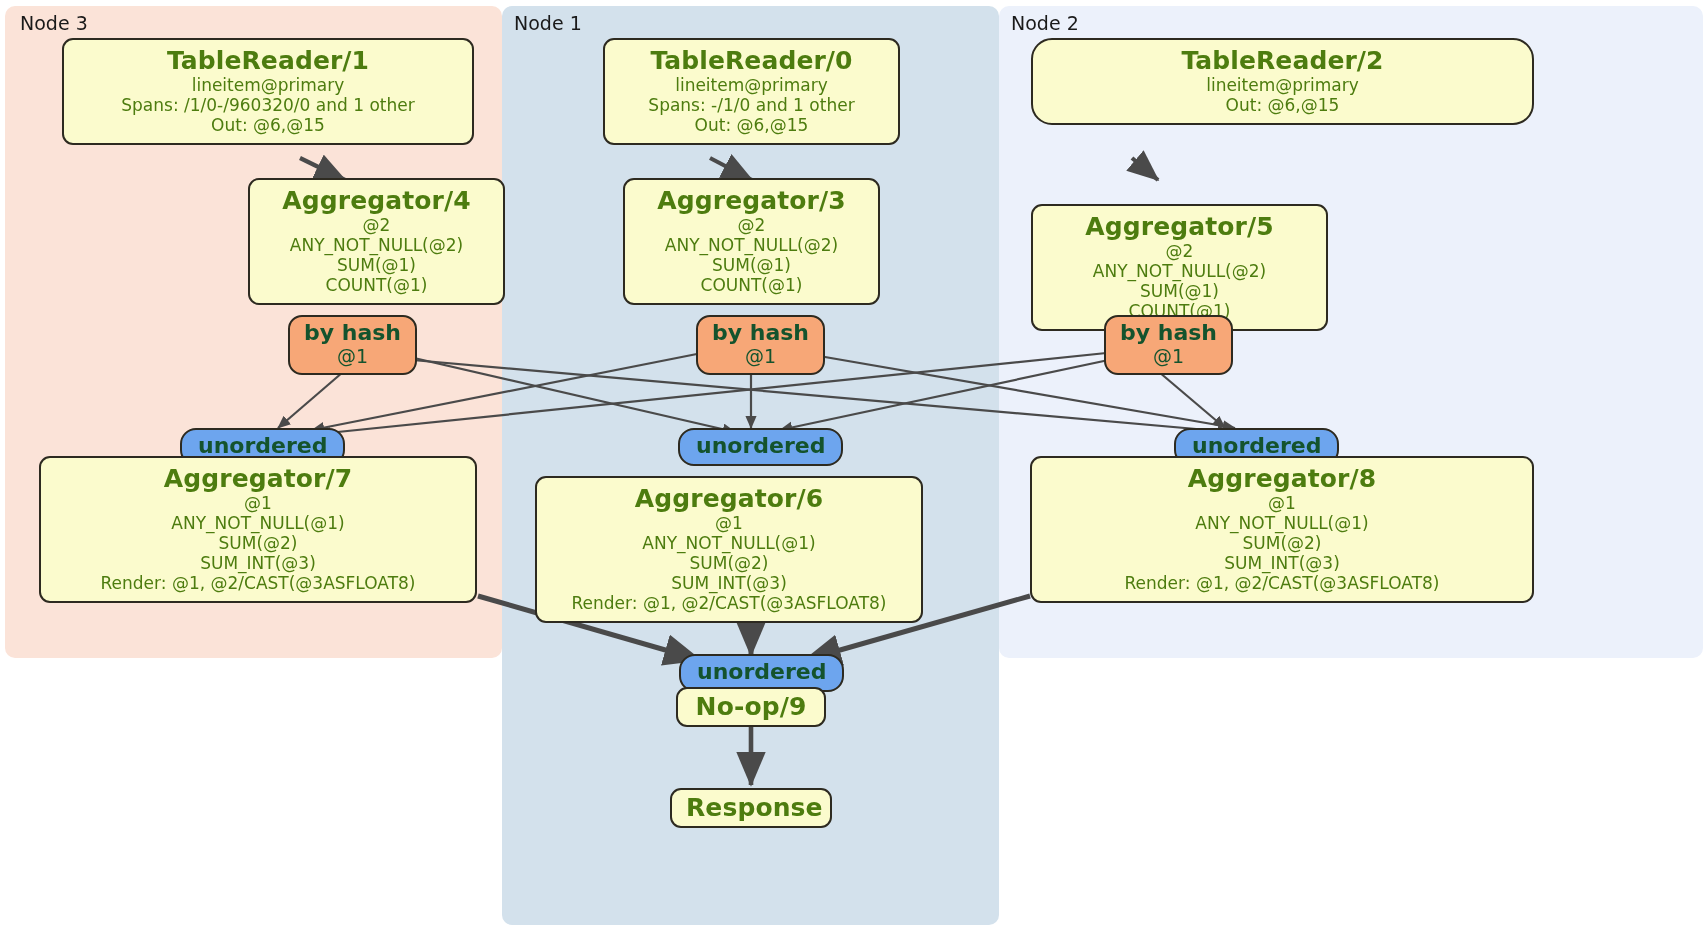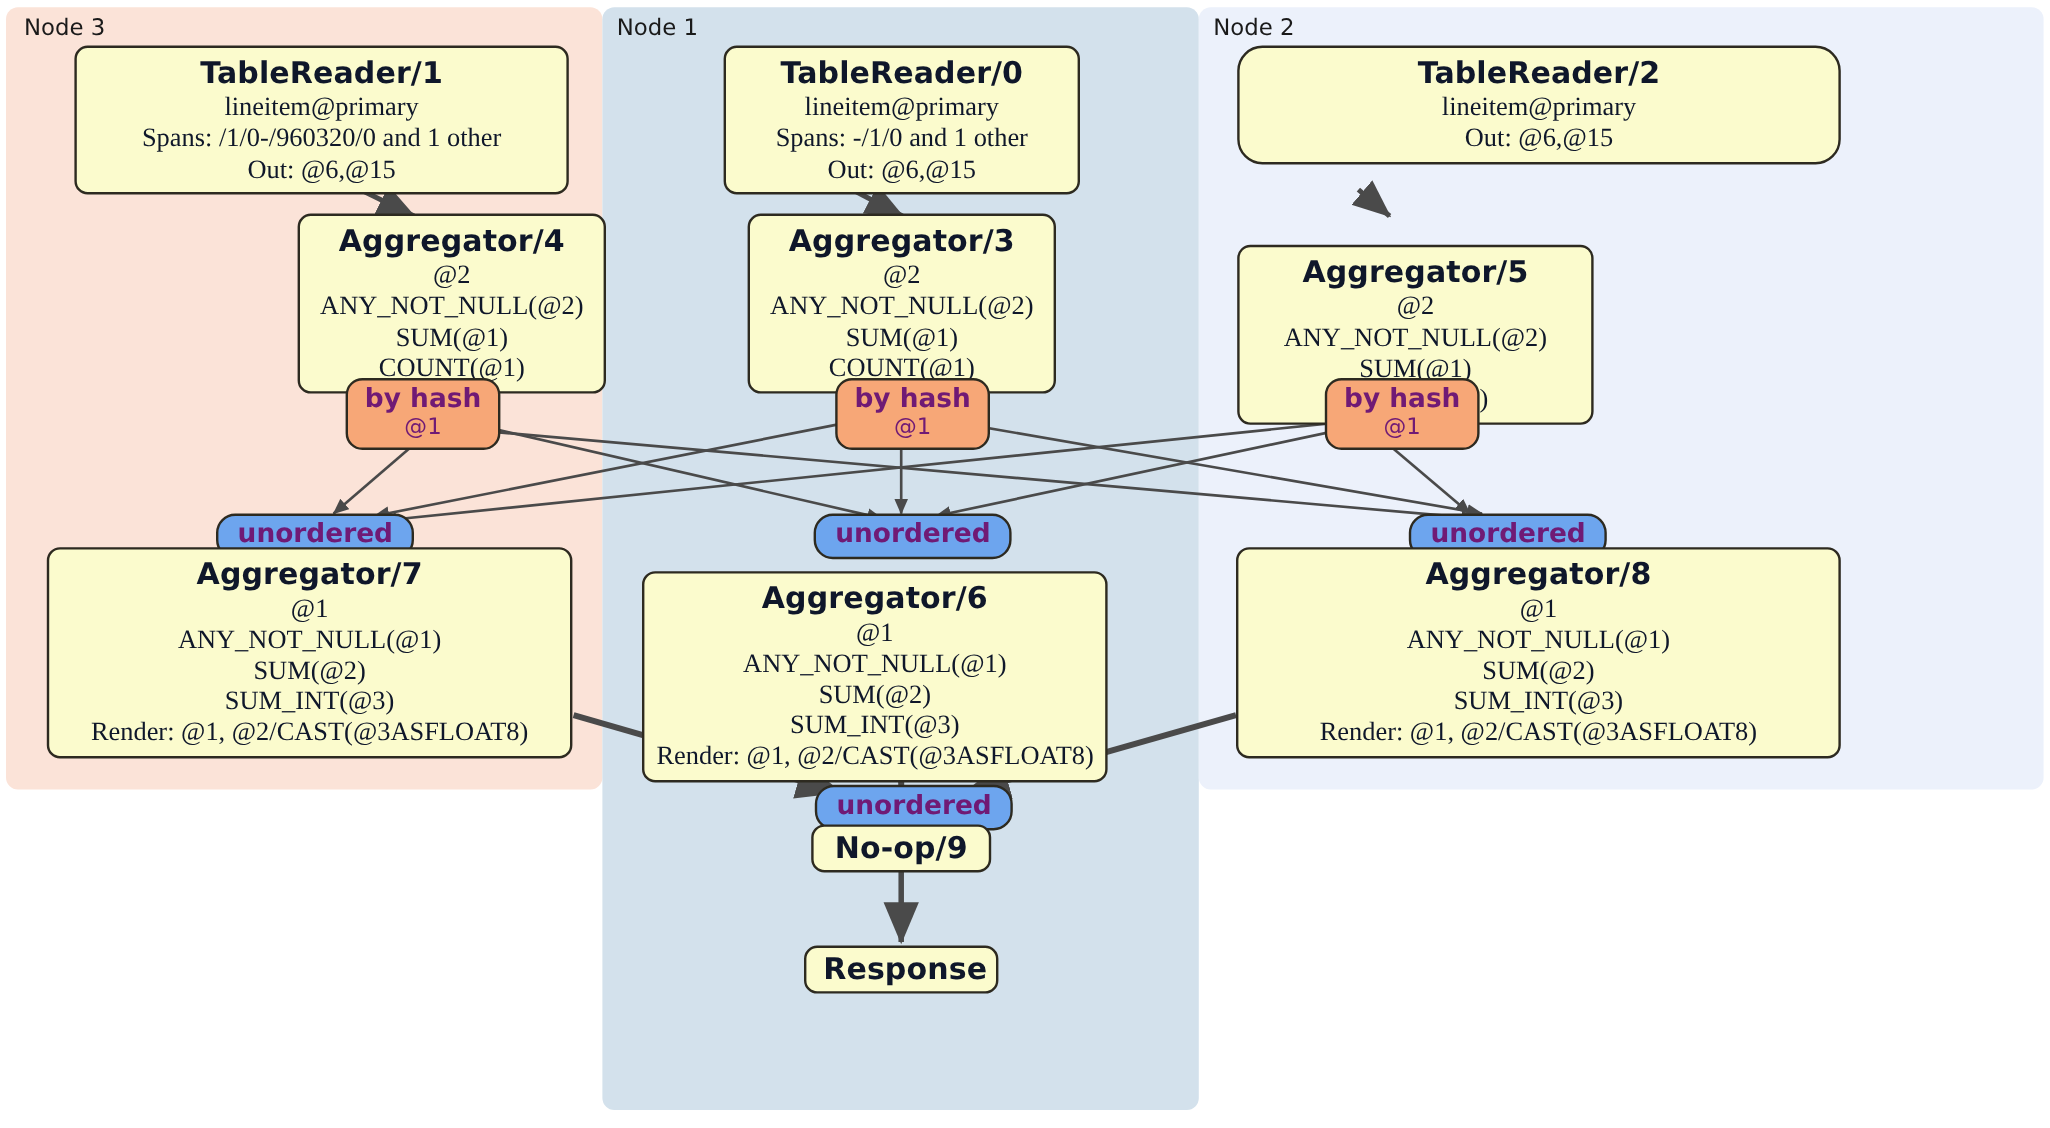--- a/index.html
+++ b/index.html
@@ -28,42 +28,41 @@
 
   
   .proc {
     position: absolute;
     background: #fbfbcd;
     border: 2.2px solid #2d2a20;
     border-radius: 11px;
     text-align: center;
     padding: 6px 10px 7px 10px;
     line-height: 1.17;
-    color: #0f172a;
+    color: #4d7c0f;
   }
   .proc .title {
     font-weight: bold;
     font-size: 25px;
     letter-spacing: .1px;
     margin-bottom: 1px;
   }
   .proc .det {
-    font-size: 22px;
+    font-size: 17px;
     white-space: nowrap;
-    font-family: Liberation Serif, serif;
   }
   .proc.compact { padding: 3px 14px 4px 14px; }
   .proc.compact .title { font-size: 25px; margin: 0; }
 
   
   .badge {
     position: absolute;
     border: 2.2px solid #2d2a20;
     text-align: center;
-    color: #701a75;
+    color: #14532d;
     line-height: 1.12;
   }
   .badge.hash {
     background: #f7a777;
     border-radius: 14px;
     padding: 4px 14px 6px 14px;
   }
   .badge.hash .bl { font-weight: bold; font-size: 22px; }
   .badge.hash .bs { font-size: 19px; }
   .badge.ord {

